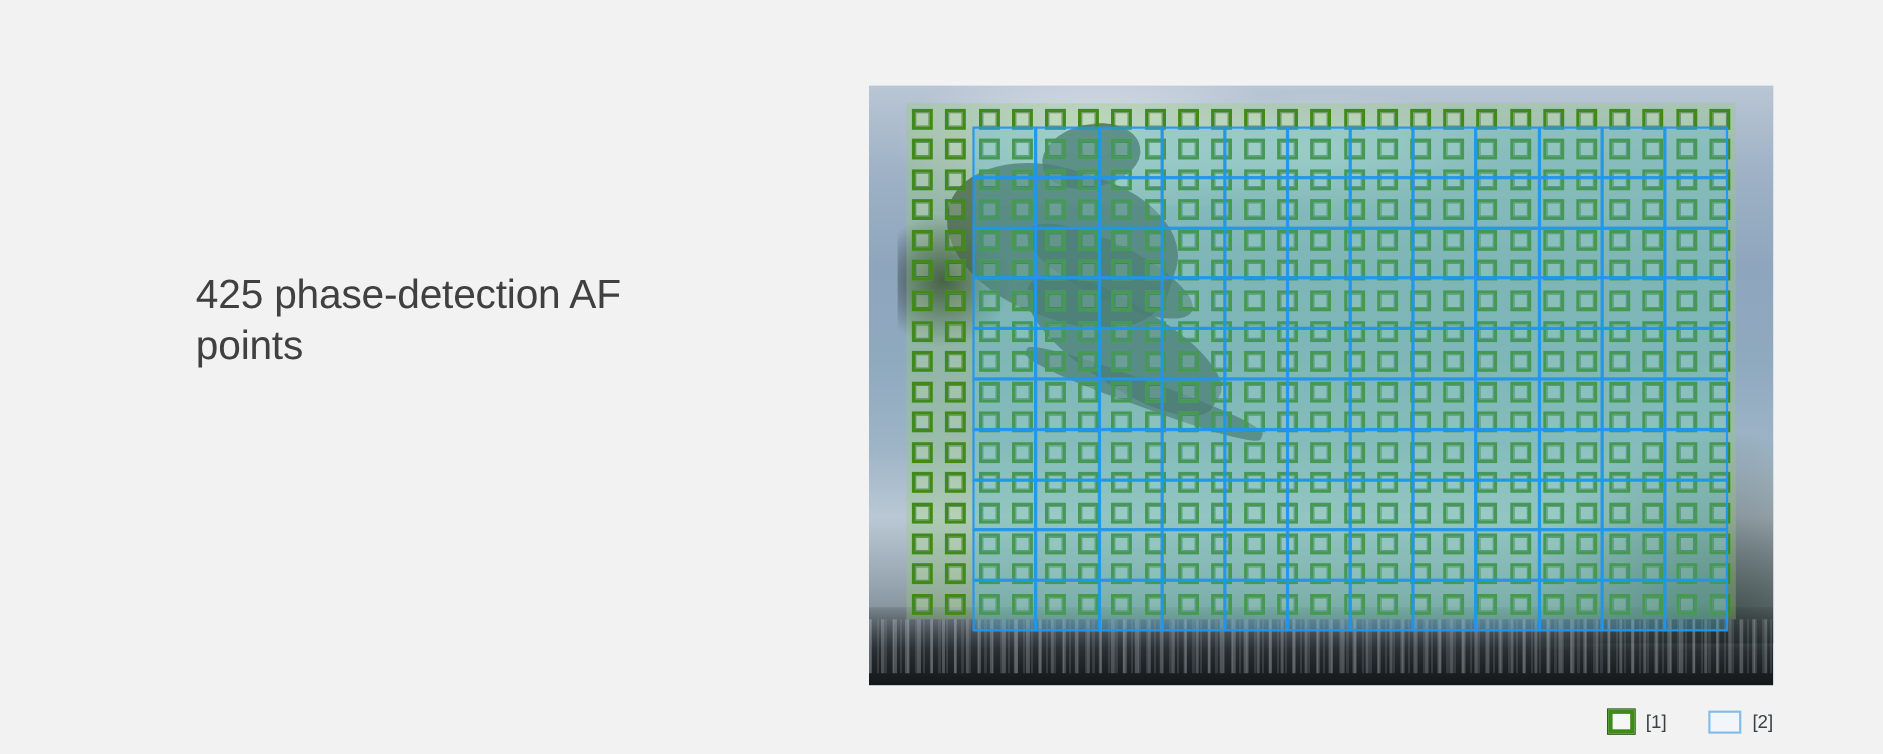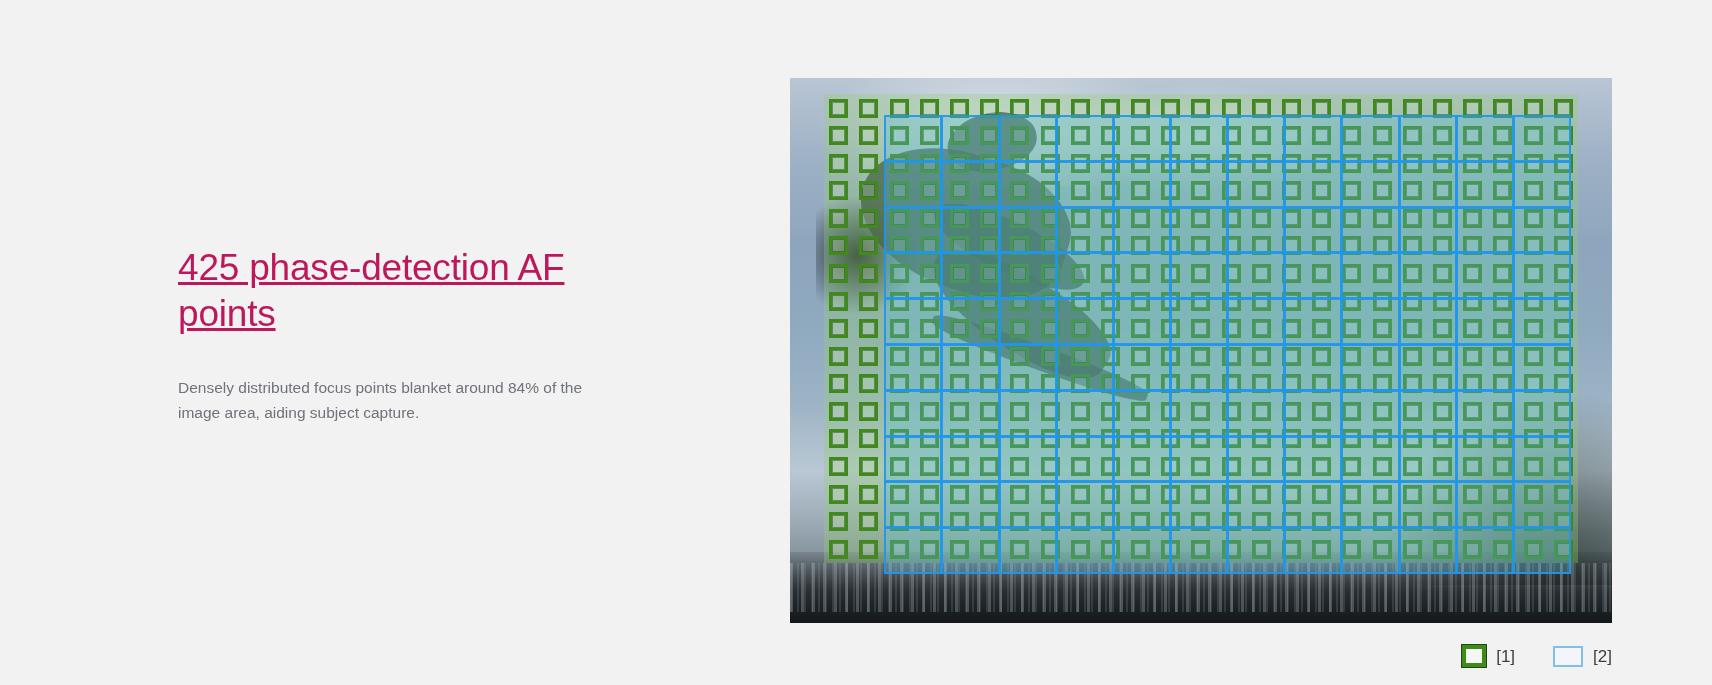--- a/index.html
+++ b/index.html
@@ -28,25 +28,24 @@
     position: absolute;
     left: 178px;
     top: 245px;
     width: 470px;
   }
   .headline {
     font-family: "Liberation Sans", sans-serif;
     font-size: 37px;
     line-height: 46px;
     font-weight: 400;
-    color: #be185d;
+    color: #404040;
     letter-spacing: -0.2px;
     margin: 0 0 38px 0;
     max-width: 400px;
-    text-decoration: underline;
   }
   .subcopy {
     font-family: "Liberation Sans", sans-serif;
     font-size: 15.5px;
     line-height: 25px;
     font-weight: 400;
     color: #6f737a;
     margin: 0;
     max-width: 450px;
   }
@@ -272,21 +271,20 @@
     background: #f2f6fa;
   }
 </style>
 </head>
 <body>
 
 <div id="page">
 
   <div class="text-col">
     <h1 class="headline">425 phase-detection AF points</h1>
-    <p class="subcopy">Densely distributed focus points blanket around 84% of the image area, aiding subject capture.</p>
   </div>
 
   <div class="photo-frame">
 
     <div class="scene">
       <div class="sky"></div>
       <div class="cloud-a"></div>
       <div class="cloud-b"></div>
       <div class="hill-right"></div>
       <div class="city-band"></div>

